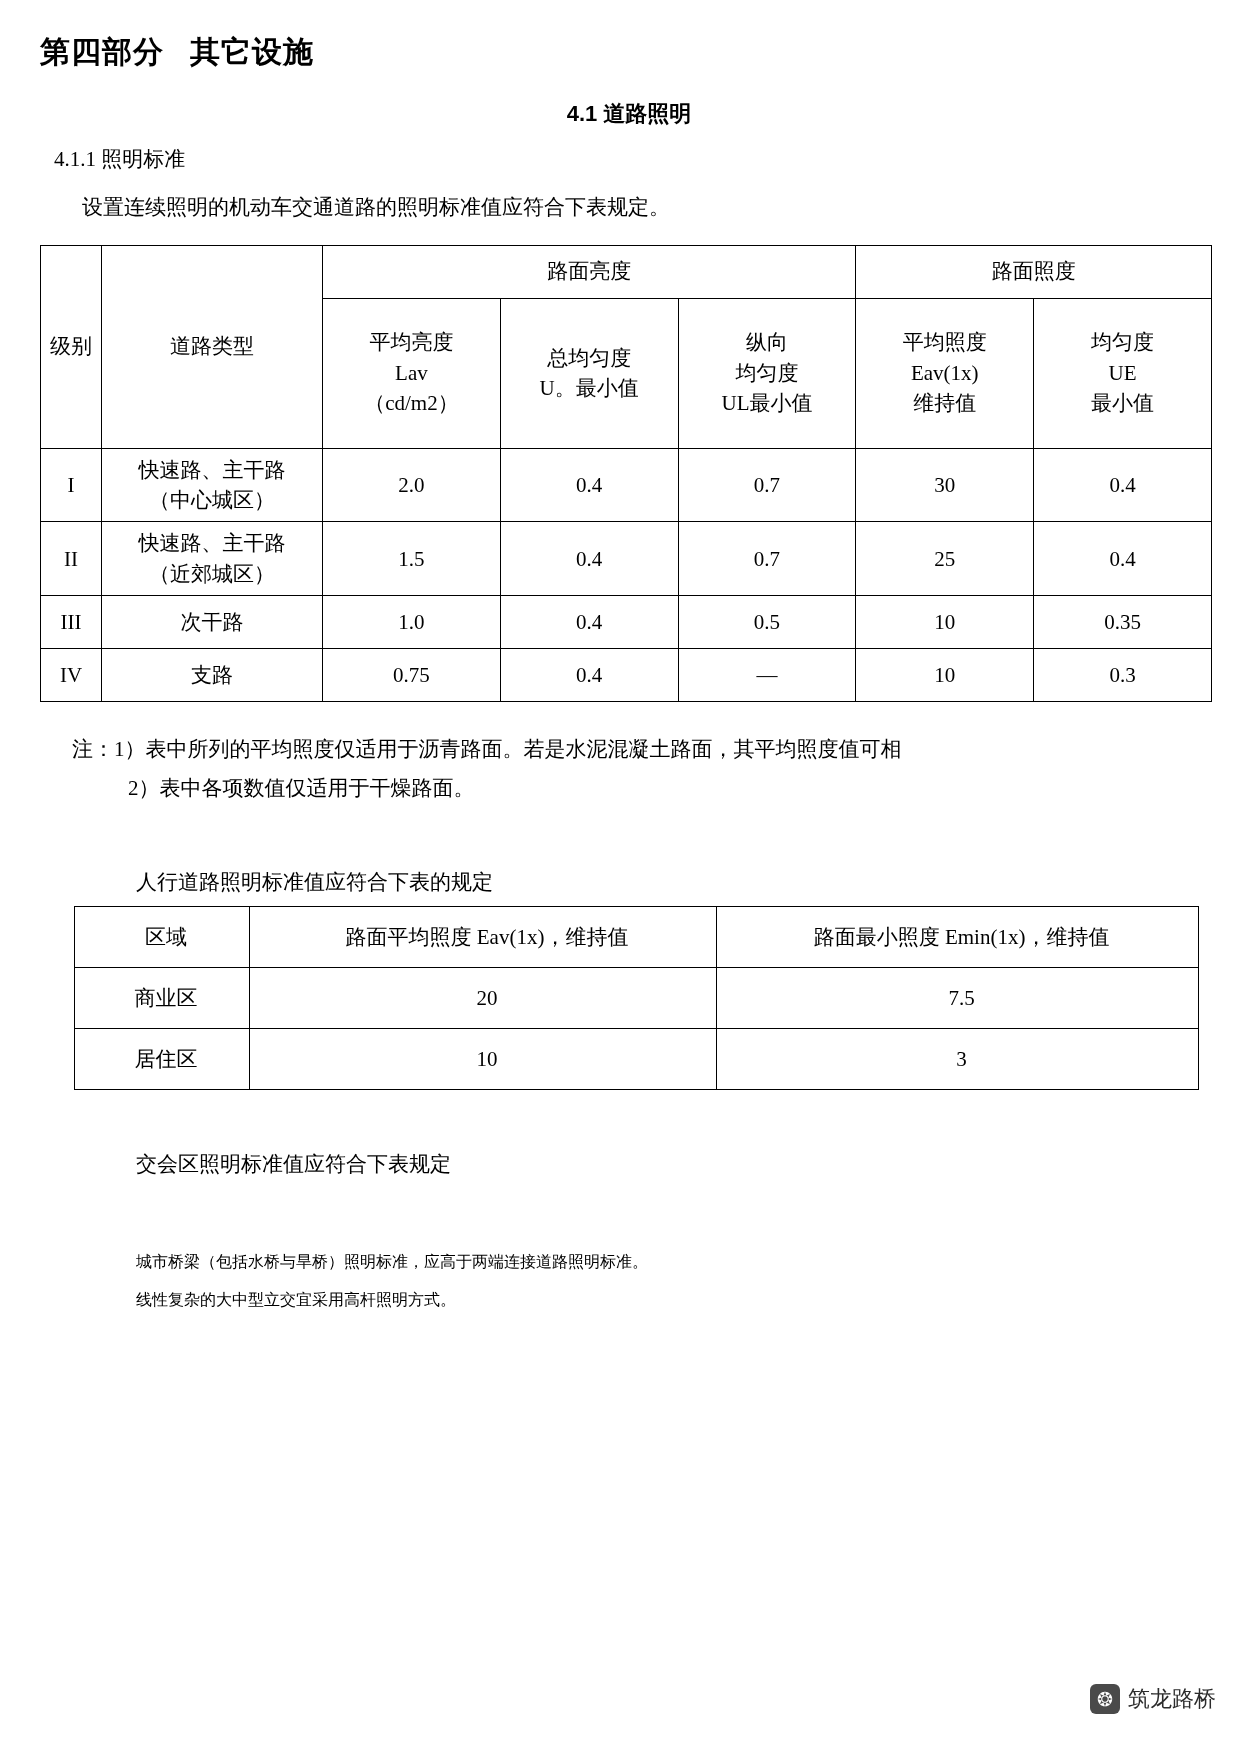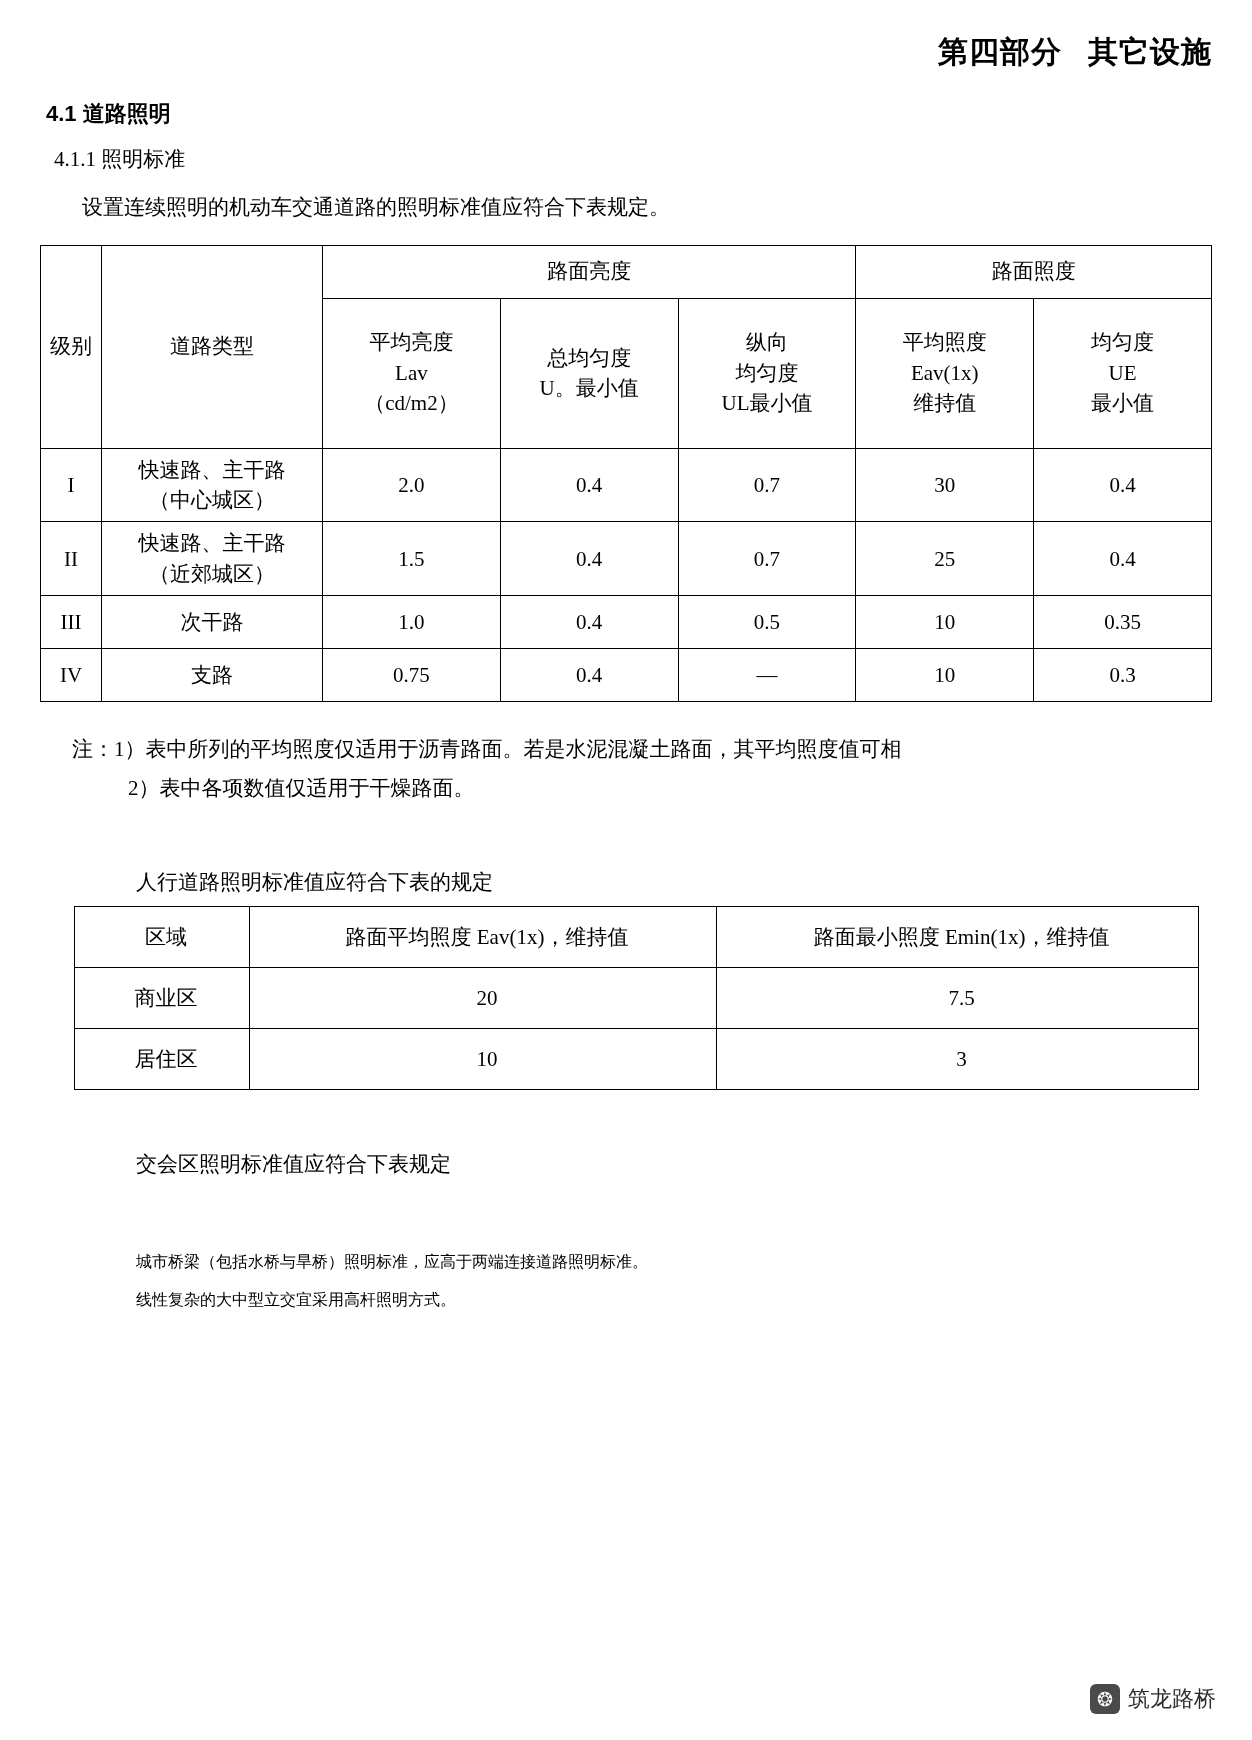--- a/index.html
+++ b/index.html
@@ -15,33 +15,34 @@
     position: relative;
   }
   .page {
     position: relative;
     width: 1252px;
     min-height: 1740px;
     box-sizing: border-box;
     padding: 22px 40px 10px 40px;
   }
   .doc-title {
-    text-align: right;
+    text-align: left;
     font-size: 30px;
     font-weight: bold;
     letter-spacing: 1px;
     margin: 10px 0 26px 0;
     font-family: "Liberation Sans", "DejaVu Sans", sans-serif;
   }
   .title-gap { display: inline-block; width: 26px; }
   .h2 {
     font-size: 22px;
     font-weight: bold;
     margin: 0 0 16px 6px;
     font-family: "Liberation Sans", "DejaVu Sans", sans-serif;
+    text-align: center;
   }
   .h3 {
     font-size: 21px;
     margin: 0 0 18px 14px;
     font-family: "Liberation Serif", "DejaVu Serif", serif;
   }
   .para {
     font-size: 21px;
     margin: 0 0 14px 0;
     text-indent: 2em;

